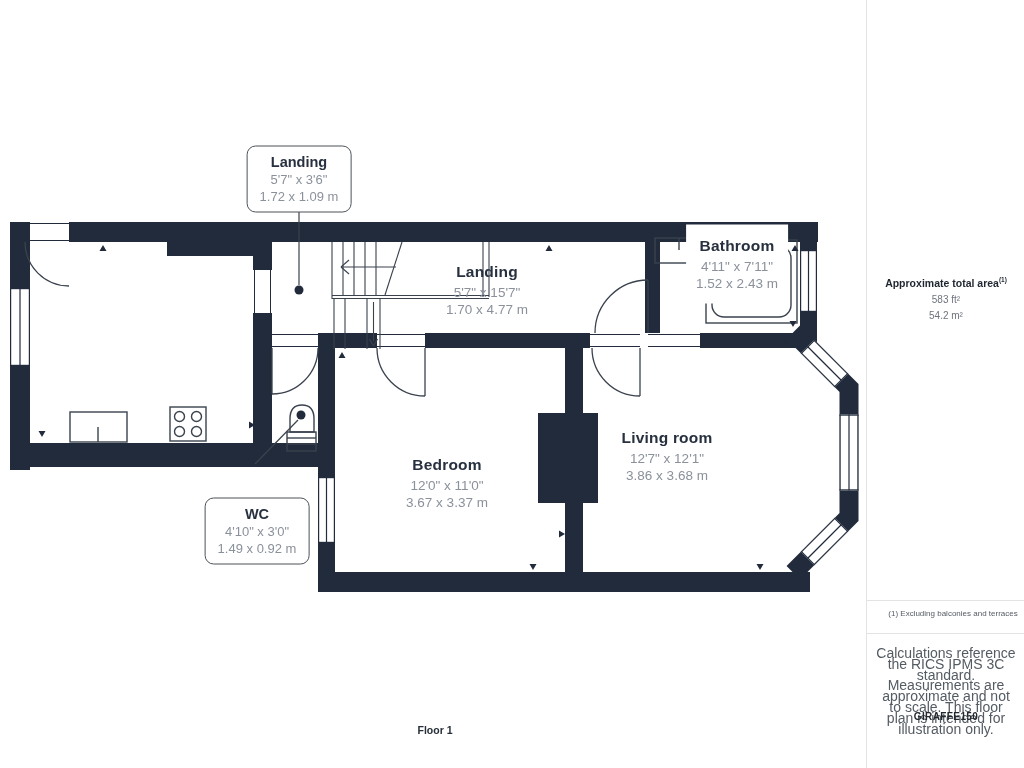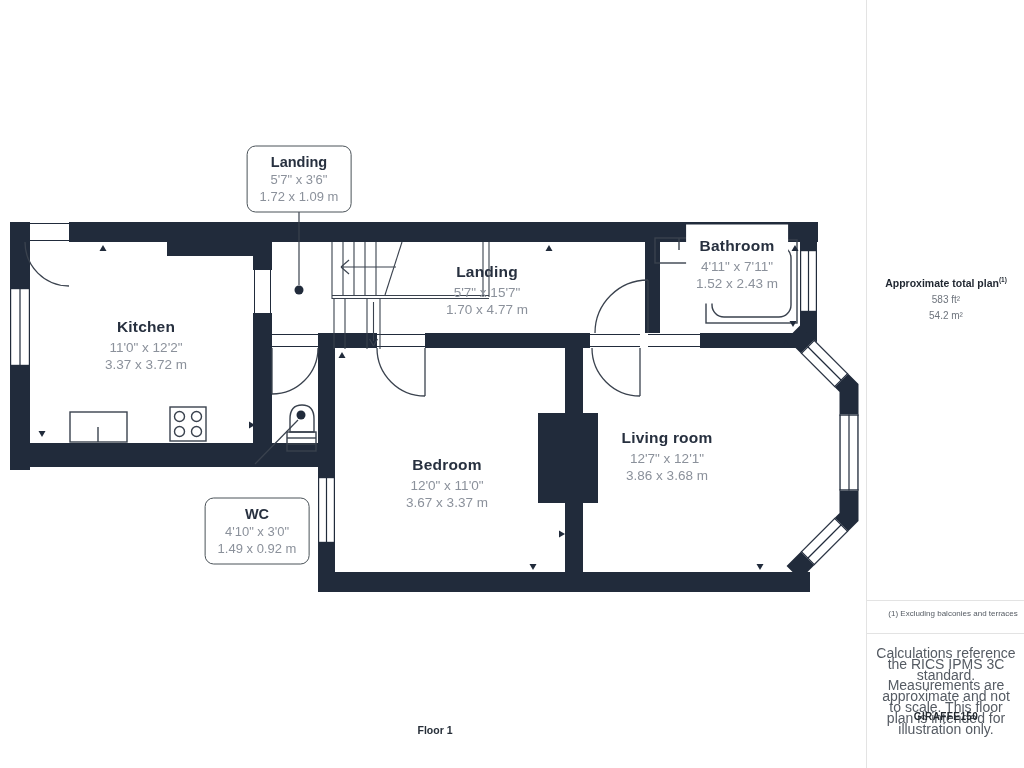--- a/index.html
+++ b/index.html
@@ -218,25 +218,20 @@
       <polygon points="786,340 782.5,346 789.5,346"></polygon>
       <polygon points="793,327 789.5,321 796.5,321"></polygon>
       <polygon points="42,437 38.5,431 45.5,431"></polygon>
       <polygon points="533,570 529.5,564 536.5,564"></polygon>
       <polygon points="760,570 756.5,564 763.5,564"></polygon>
       <polygon points="255,425 249,421.5 249,428.5"></polygon>
       <polygon points="565,534 559,530.5 559,537.5"></polygon>
     </g>
   </svg>
 
-  <div class="room-label" style="left:146px;top:345px;">
-    <div class="rn">Kitchen</div>
-    <div class="rd">11'0" x 12'2"</div>
-    <div class="rd">3.37 x 3.72 m</div>
-  </div>
   <div class="room-label" style="left:487px;top:290px;">
     <div class="rn">Landing</div>
     <div class="rd">5'7" x 15'7"</div>
     <div class="rd">1.70 x 4.77 m</div>
   </div>
   <div class="room-label bg-white" style="left:737px;top:264px;">
     <div class="rn">Bathroom</div>
     <div class="rd">4'11" x 7'11"</div>
     <div class="rd">1.52 x 2.43 m</div>
   </div>
@@ -257,21 +252,21 @@
     <div class="cd">1.72 x 1.09 m</div>
   </div>
   <div class="callout" style="left:257px;top:495px;margin-top:36px;">
     <div class="cn">WC</div>
     <div class="cd">4'10" x 3'0"</div>
     <div class="cd">1.49 x 0.92 m</div>
   </div>
 
   <div class="sidebar">
     <div class="area-block">
-      <div class="area-title"><span>Approximate total plan</span><sup>(1)</sup></div>
+      <div class="area-title"><span>Approximate total area</span><sup>(1)</sup></div>
       <div class="area-val">583 ft²</div>
       <div class="area-val">54.2 m²</div>
     </div>
     <div class="hdiv" style="top:600px;"></div>
     <div class="footnote">(1) Excluding balconies and terraces</div>
     <div class="hdiv" style="top:633px;"></div>
     <div class="disclaimer">Calculations reference the RICS IPMS 3C standard. Measurements are approximate and not to scale. This floor plan is intended for illustration only.</div>
     <div class="brand"><span class="b1">GIRAFFE</span><span class="b2">150</span></div>
   </div>
 

